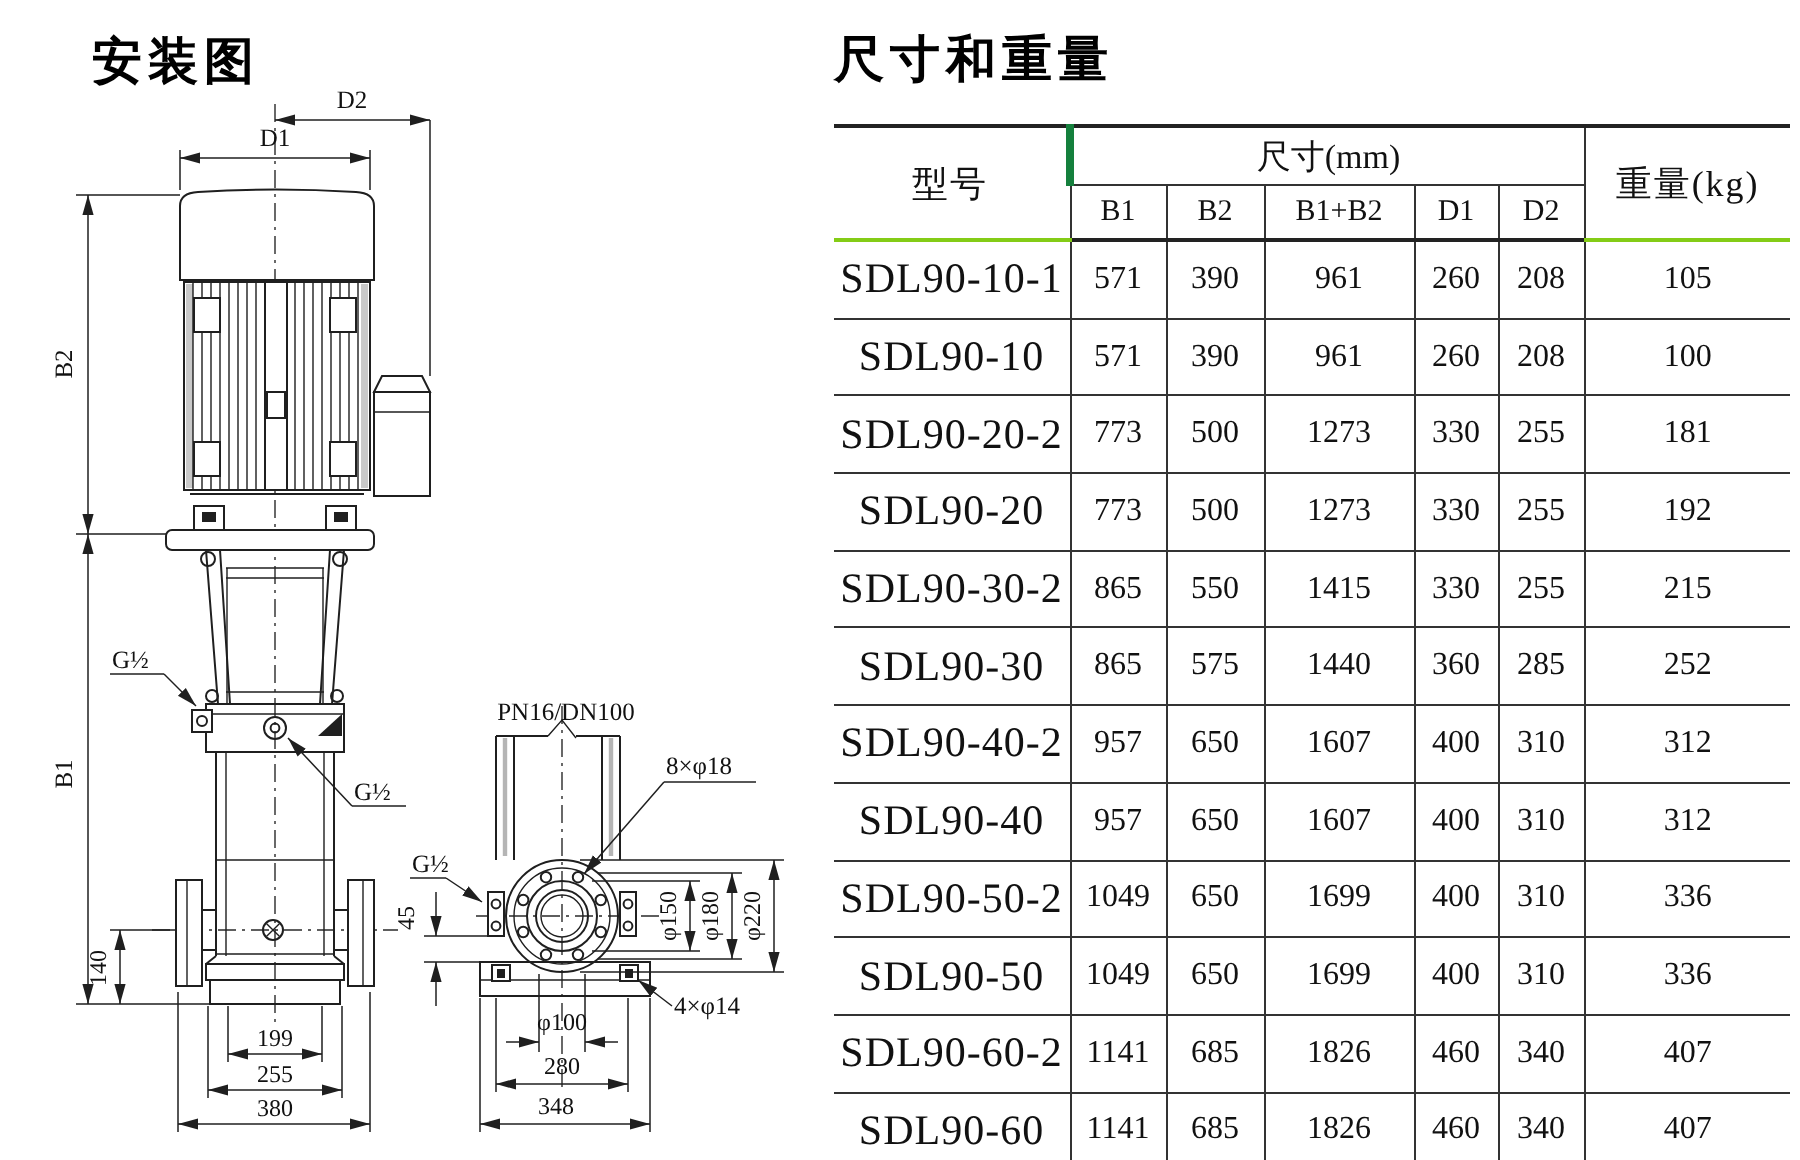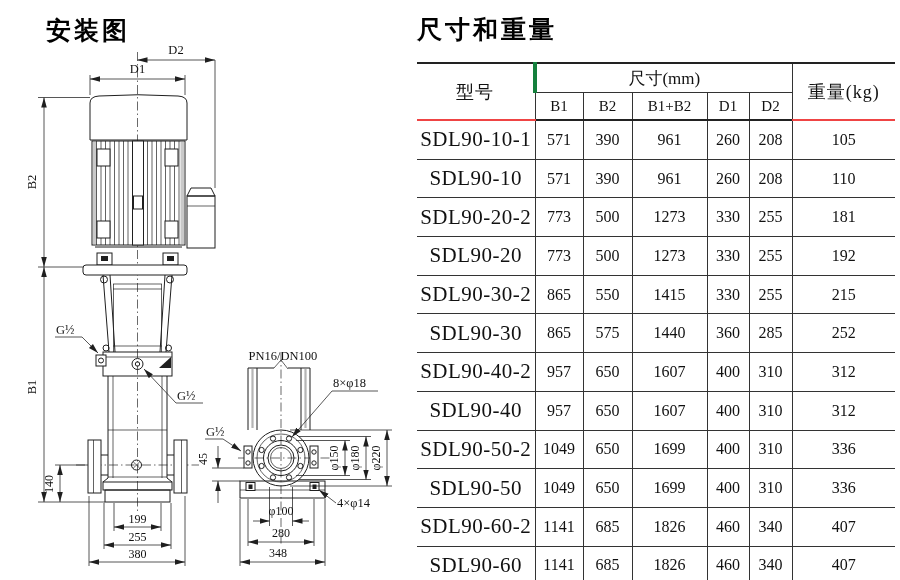--- a/index.html
+++ b/index.html
@@ -14,21 +14,21 @@
   
   #dim-table{position:absolute;left:417px;top:62px;border-collapse:collapse;table-layout:fixed;
              width:478px;font-family:"Liberation Serif","DejaVu Serif",serif;}
   #dim-table td,#dim-table th{padding:0;text-align:center;vertical-align:middle;
              font-weight:normal;color:#111;overflow:hidden;white-space:nowrap;}
   #dim-table{border-top:2px solid #222;border-bottom:2px solid #222;}
   th.gj{font-size:18px;letter-spacing:1px;}
   th.size-group{font-size:17px;border-left:4px solid #15803d;border-bottom:1px solid #333;height:28px;}
   th.weight{border-left:1px solid #333;margin-left:32px;}
   tr.sub th{font-size:15px;height:26px;border-left:1px solid #333;border-bottom:2px solid #222;}
-  th.model-h,th.weight{border-bottom:2px solid #ef4444;}
+  th.model-h,th.weight{border-bottom:2px solid #84cc16;}
   tbody td{height:37.7px;font-size:16px;border-bottom:1px solid #333;border-left:1px solid #333;}
   tbody td.model{font-size:21px;letter-spacing:.5px;border-left:none;}
   tbody tr:last-child td{border-bottom:none;}
 
   
   .ln{stroke:#1f1f1f;stroke-width:1;fill:none;}
   .thin{stroke:#1f1f1f;stroke-width:.7;fill:none;}
   .dim{stroke:#1f1f1f;stroke-width:.75;fill:none;}
   .cl{stroke:#2a2a2a;stroke-width:.7;fill:none;stroke-dasharray:9 3 1.5 3;}
   .grey{stroke:#b5b5b5;stroke-width:2.2;fill:none;}
@@ -263,21 +263,21 @@
       <td>105</td>
     </tr>
 
     <tr>
       <td class="model">SDL90-10</td>
       <td>571</td>
       <td>390</td>
       <td>961</td>
       <td>260</td>
       <td>208</td>
-      <td>110</td>
+      <td>100</td>
     </tr>
 
     <tr>
       <td class="model">SDL90-20-2</td>
       <td>773</td>
       <td>500</td>
       <td>1273</td>
       <td>330</td>
       <td>255</td>
       <td>181</td>

